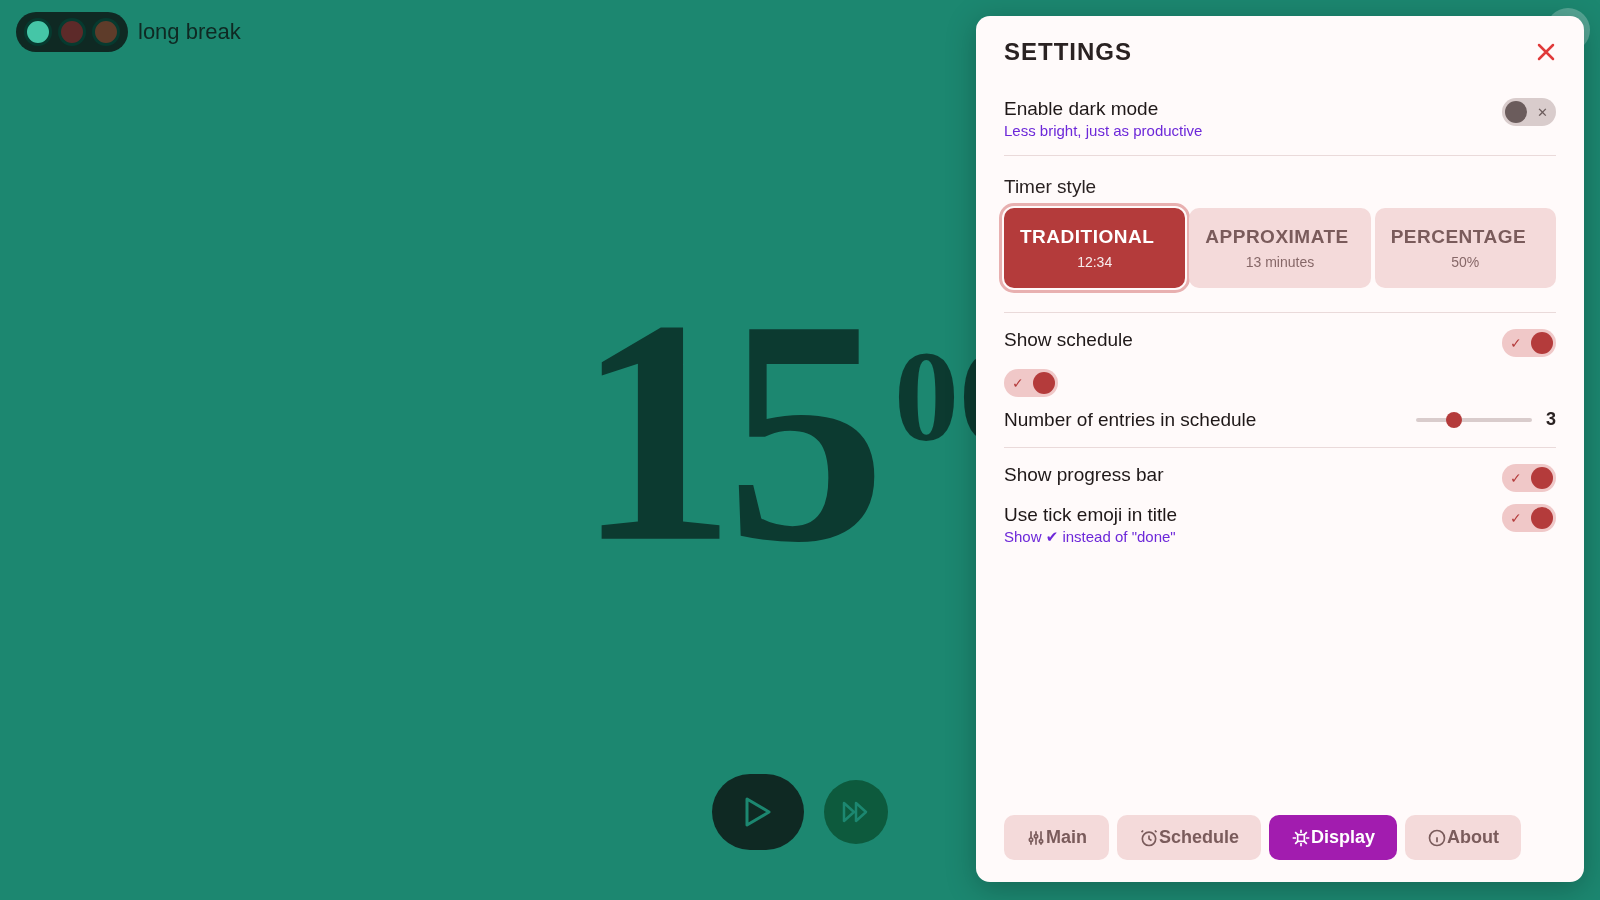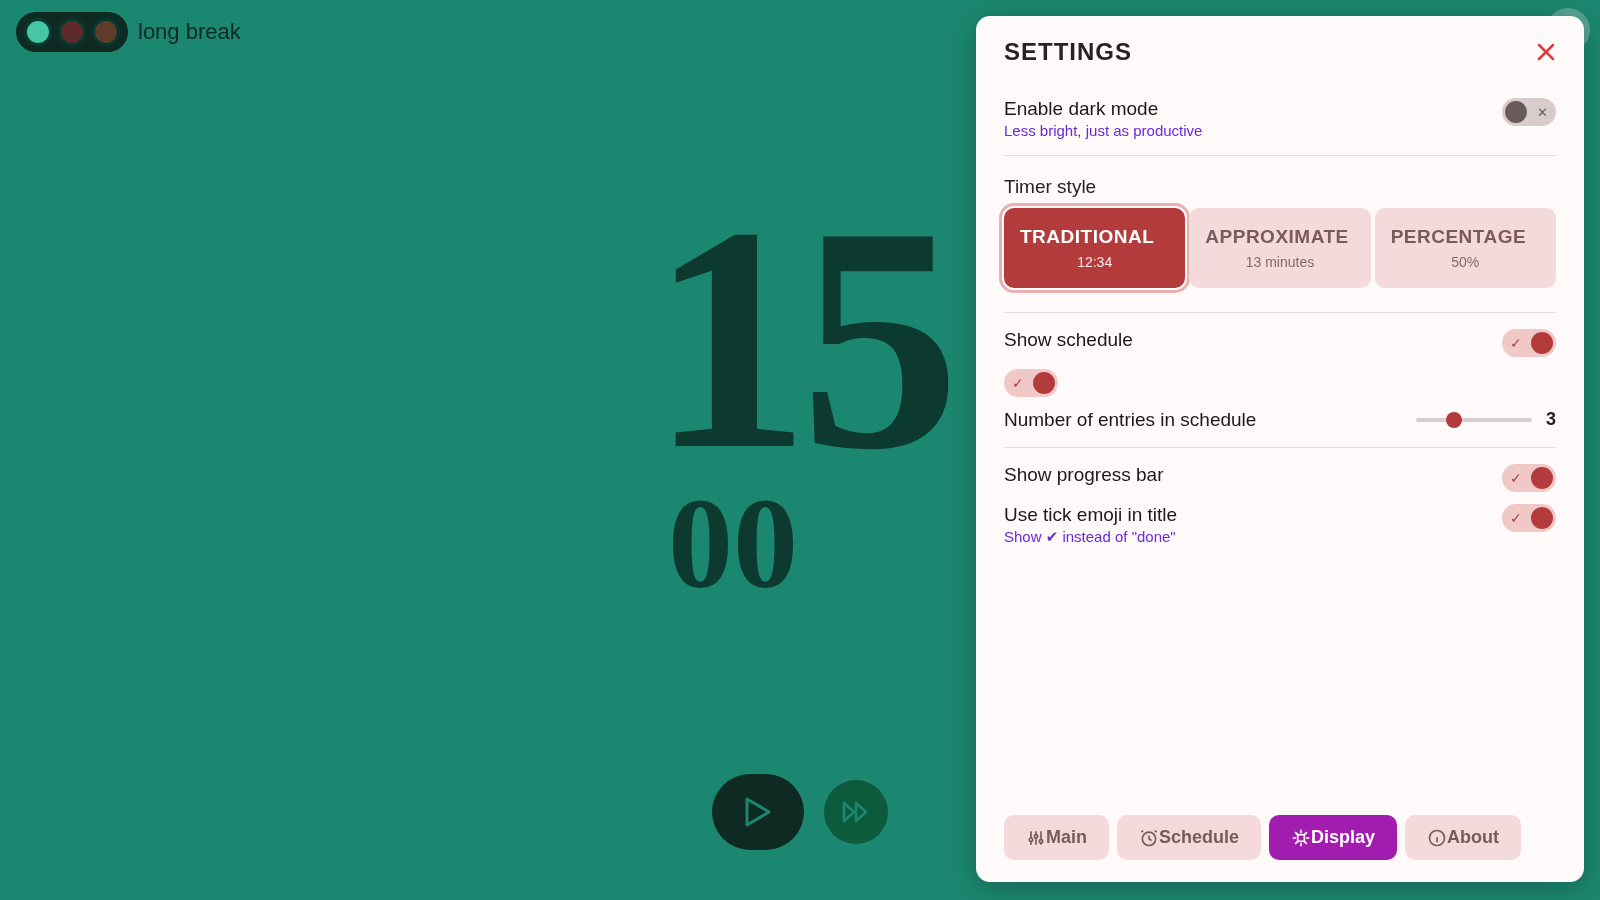--- a/index.html
+++ b/index.html
@@ -12,21 +12,21 @@
   .mode-dot { width: 28px; height: 28px; border-radius: 50%; }
   .mode-dot.active { background: #45c6a7; border: 3px solid #063a2f; }
   .mode-dot.inactive1 { background: #5d2a29; border: 3px solid #063a2f; }
   .mode-dot.inactive2 { background: #5e3c2a; border: 3px solid #063a2f; }
   .mode-label { color: #0f2923; font-size: 22px; font-weight: 500; }
 
   
   .gear-ghost { position: absolute; top: 8px; right: 10px; width: 44px; height: 44px; border-radius: 50%; background: rgba(255,255,255,0.25); }
 
   
-  .timer { position: absolute; top: 50%; left: 50%; transform: translate(-50%, -58%); display: flex; align-items: flex-start; color: #0c3a30; flex-direction: column; }
+  .timer { position: absolute; top: 50%; left: 50%; transform: translate(-50%, -58%); display: flex; align-items: flex-start; color: #0c3a30; }
   .timer-min { font-size: 320px; font-weight: 800; line-height: 0.75; letter-spacing: -10px; font-family: Georgia, "Times New Roman", serif; }
   .timer-sec { font-size: 130px; font-weight: 700; margin-top: 10px; margin-left: 18px; font-family: Georgia, "Times New Roman", serif; }
 
   
   .controls { position: absolute; bottom: 50px; left: 50%; transform: translateX(-50%); display: flex; gap: 20px; align-items: center; }
   .ctrl-play { width: 92px; height: 76px; border-radius: 38px; background: #0f2923; display: flex; align-items: center; justify-content: center; }
   .ctrl-skip { width: 64px; height: 64px; border-radius: 50%; background: #0d5a3d; display: flex; align-items: center; justify-content: center; }
   .controls svg { display: block; }
 
   

